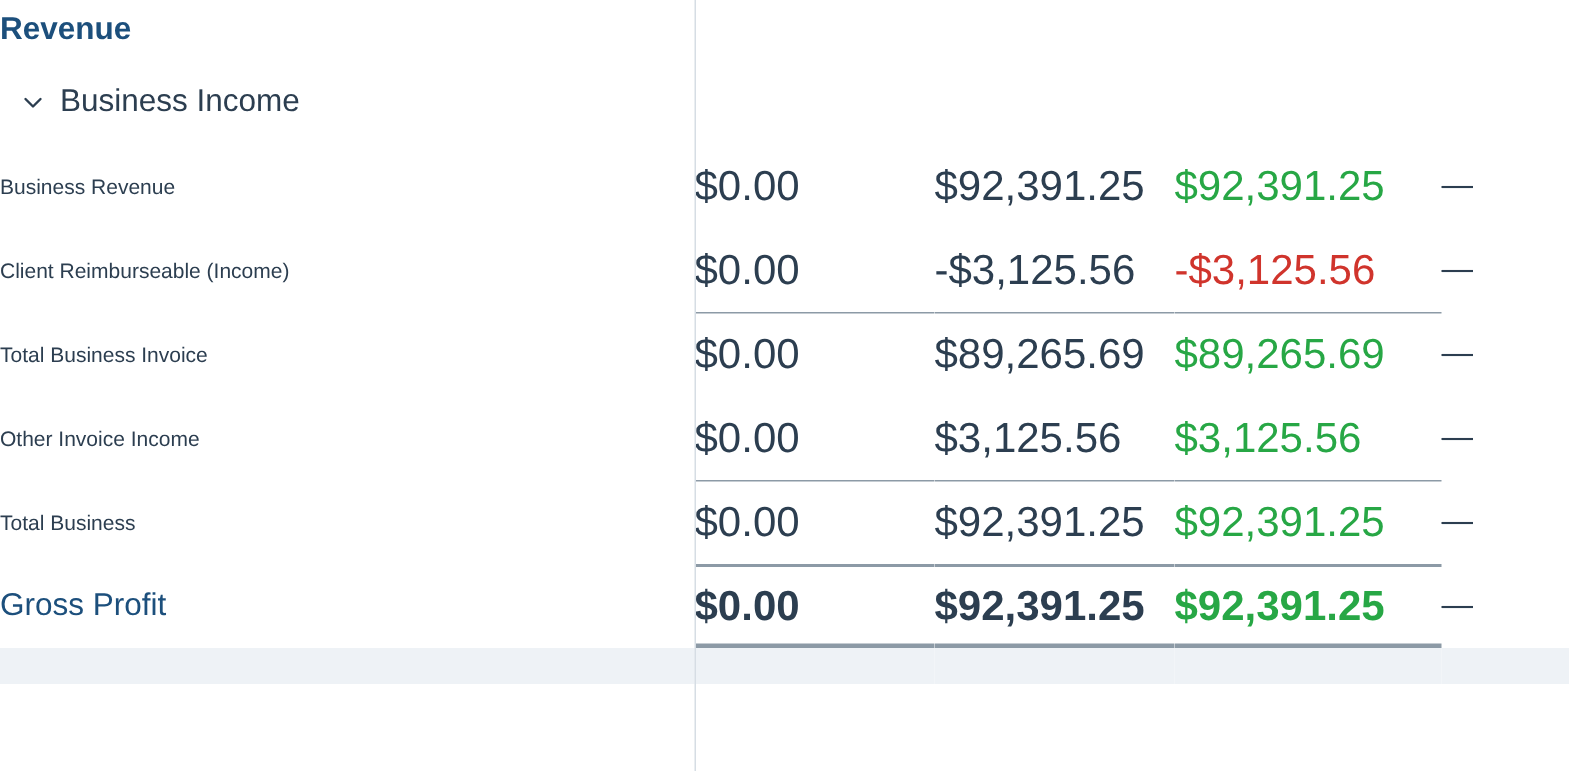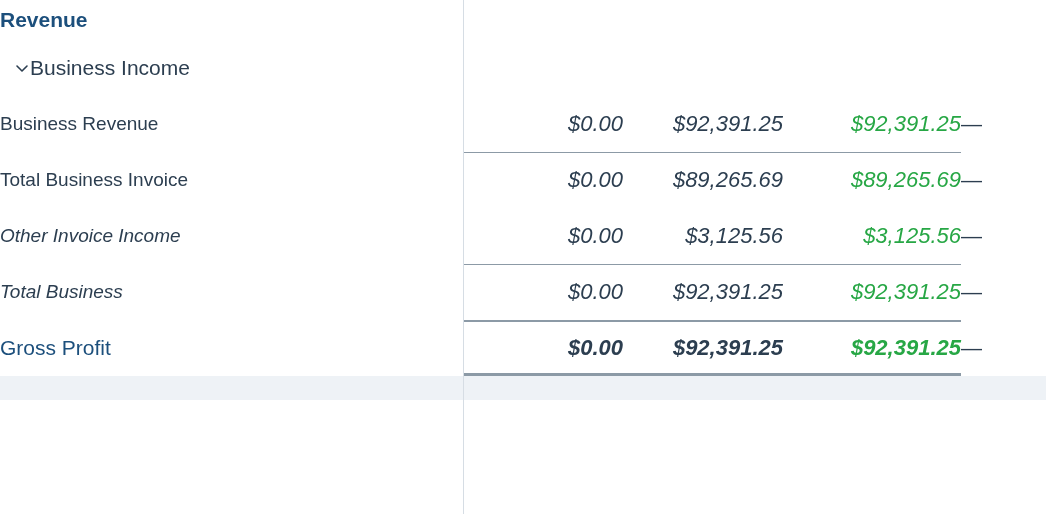--- a/index.html
+++ b/index.html
@@ -40,30 +40,29 @@
   }
 
   
   col.c-label { width: 463px; }
   col.c-v1    { width: 160px; }
   col.c-v2    { width: 160px; }
   col.c-v3    { width: 178px; }
   col.c-v4    { width: 85px; }
 
   .label {
-    font-size: 19px;
+    font-size: 14px;
     color: #2c3e50;
     padding-left: 18px;
   }
   .num {
-    font-size: 22px;
-    color: #2c3e50;
-    text-align: right;
+    font-size: 28px;
+    color: #2c3e50;
+    text-align: left;
     padding-right: 8px;
-    font-style: italic;
   }
   .num.last {
     padding-right: 18px;
   }
 
   
   tr.r { height: 56px; }
   tr.r-head { height: 40px; }
 
   
@@ -74,33 +73,33 @@
     padding-left: 18px;
   }
 
   
   .group-label {
     font-size: 21px;
     color: #2c3e50;
     padding-left: 14px;
     display: flex;
     align-items: center;
-    gap: 0;
+    gap: 10px;
   }
   .chevron {
     display: inline-block;
     width: 16px;
     height: 16px;
     flex: 0 0 16px;
     position: relative;
     cursor: pointer;
   }
   .chevron svg { display: block; }
 
-  .indent-1 { padding-left: 50px; font-style: italic; }
+  .indent-1 { padding-left: 50px; }
   .indent-2 { padding-left: 82px; }
 
   .pos { color: #27a745; }
   .neg { color: #d0342c; }
   .neutral { color: #2c3e50; }
   .bold { font-weight: bold; }
   .dash {
     font-size: 21px;
     color: #2c3e50;
     text-align: left;
@@ -167,20 +166,27 @@
       </tr>
 
       <tr class="r">
         <td class="label indent-2">Business Revenue</td>
         <td class="num neutral">$0.00</td>
         <td class="num neutral">$92,391.25</td>
         <td class="num pos">$92,391.25</td>
         <td class="dash">—</td>
       </tr>
 
+      <tr class="r">
+        <td class="label indent-2">Client Reimburseable (Income)</td>
+        <td class="num neutral">$0.00</td>
+        <td class="num neutral">-$3,125.56</td>
+        <td class="num neg">-$3,125.56</td>
+        <td class="dash">—</td>
+      </tr>
 
       <tr class="r">
         <td class="label indent-2">Total Business Invoice</td>
         <td class="num neutral topline">$0.00</td>
         <td class="num neutral topline">$89,265.69</td>
         <td class="num pos topline">$89,265.69</td>
         <td class="dash">—</td>
       </tr>
 
       <tr class="r">

